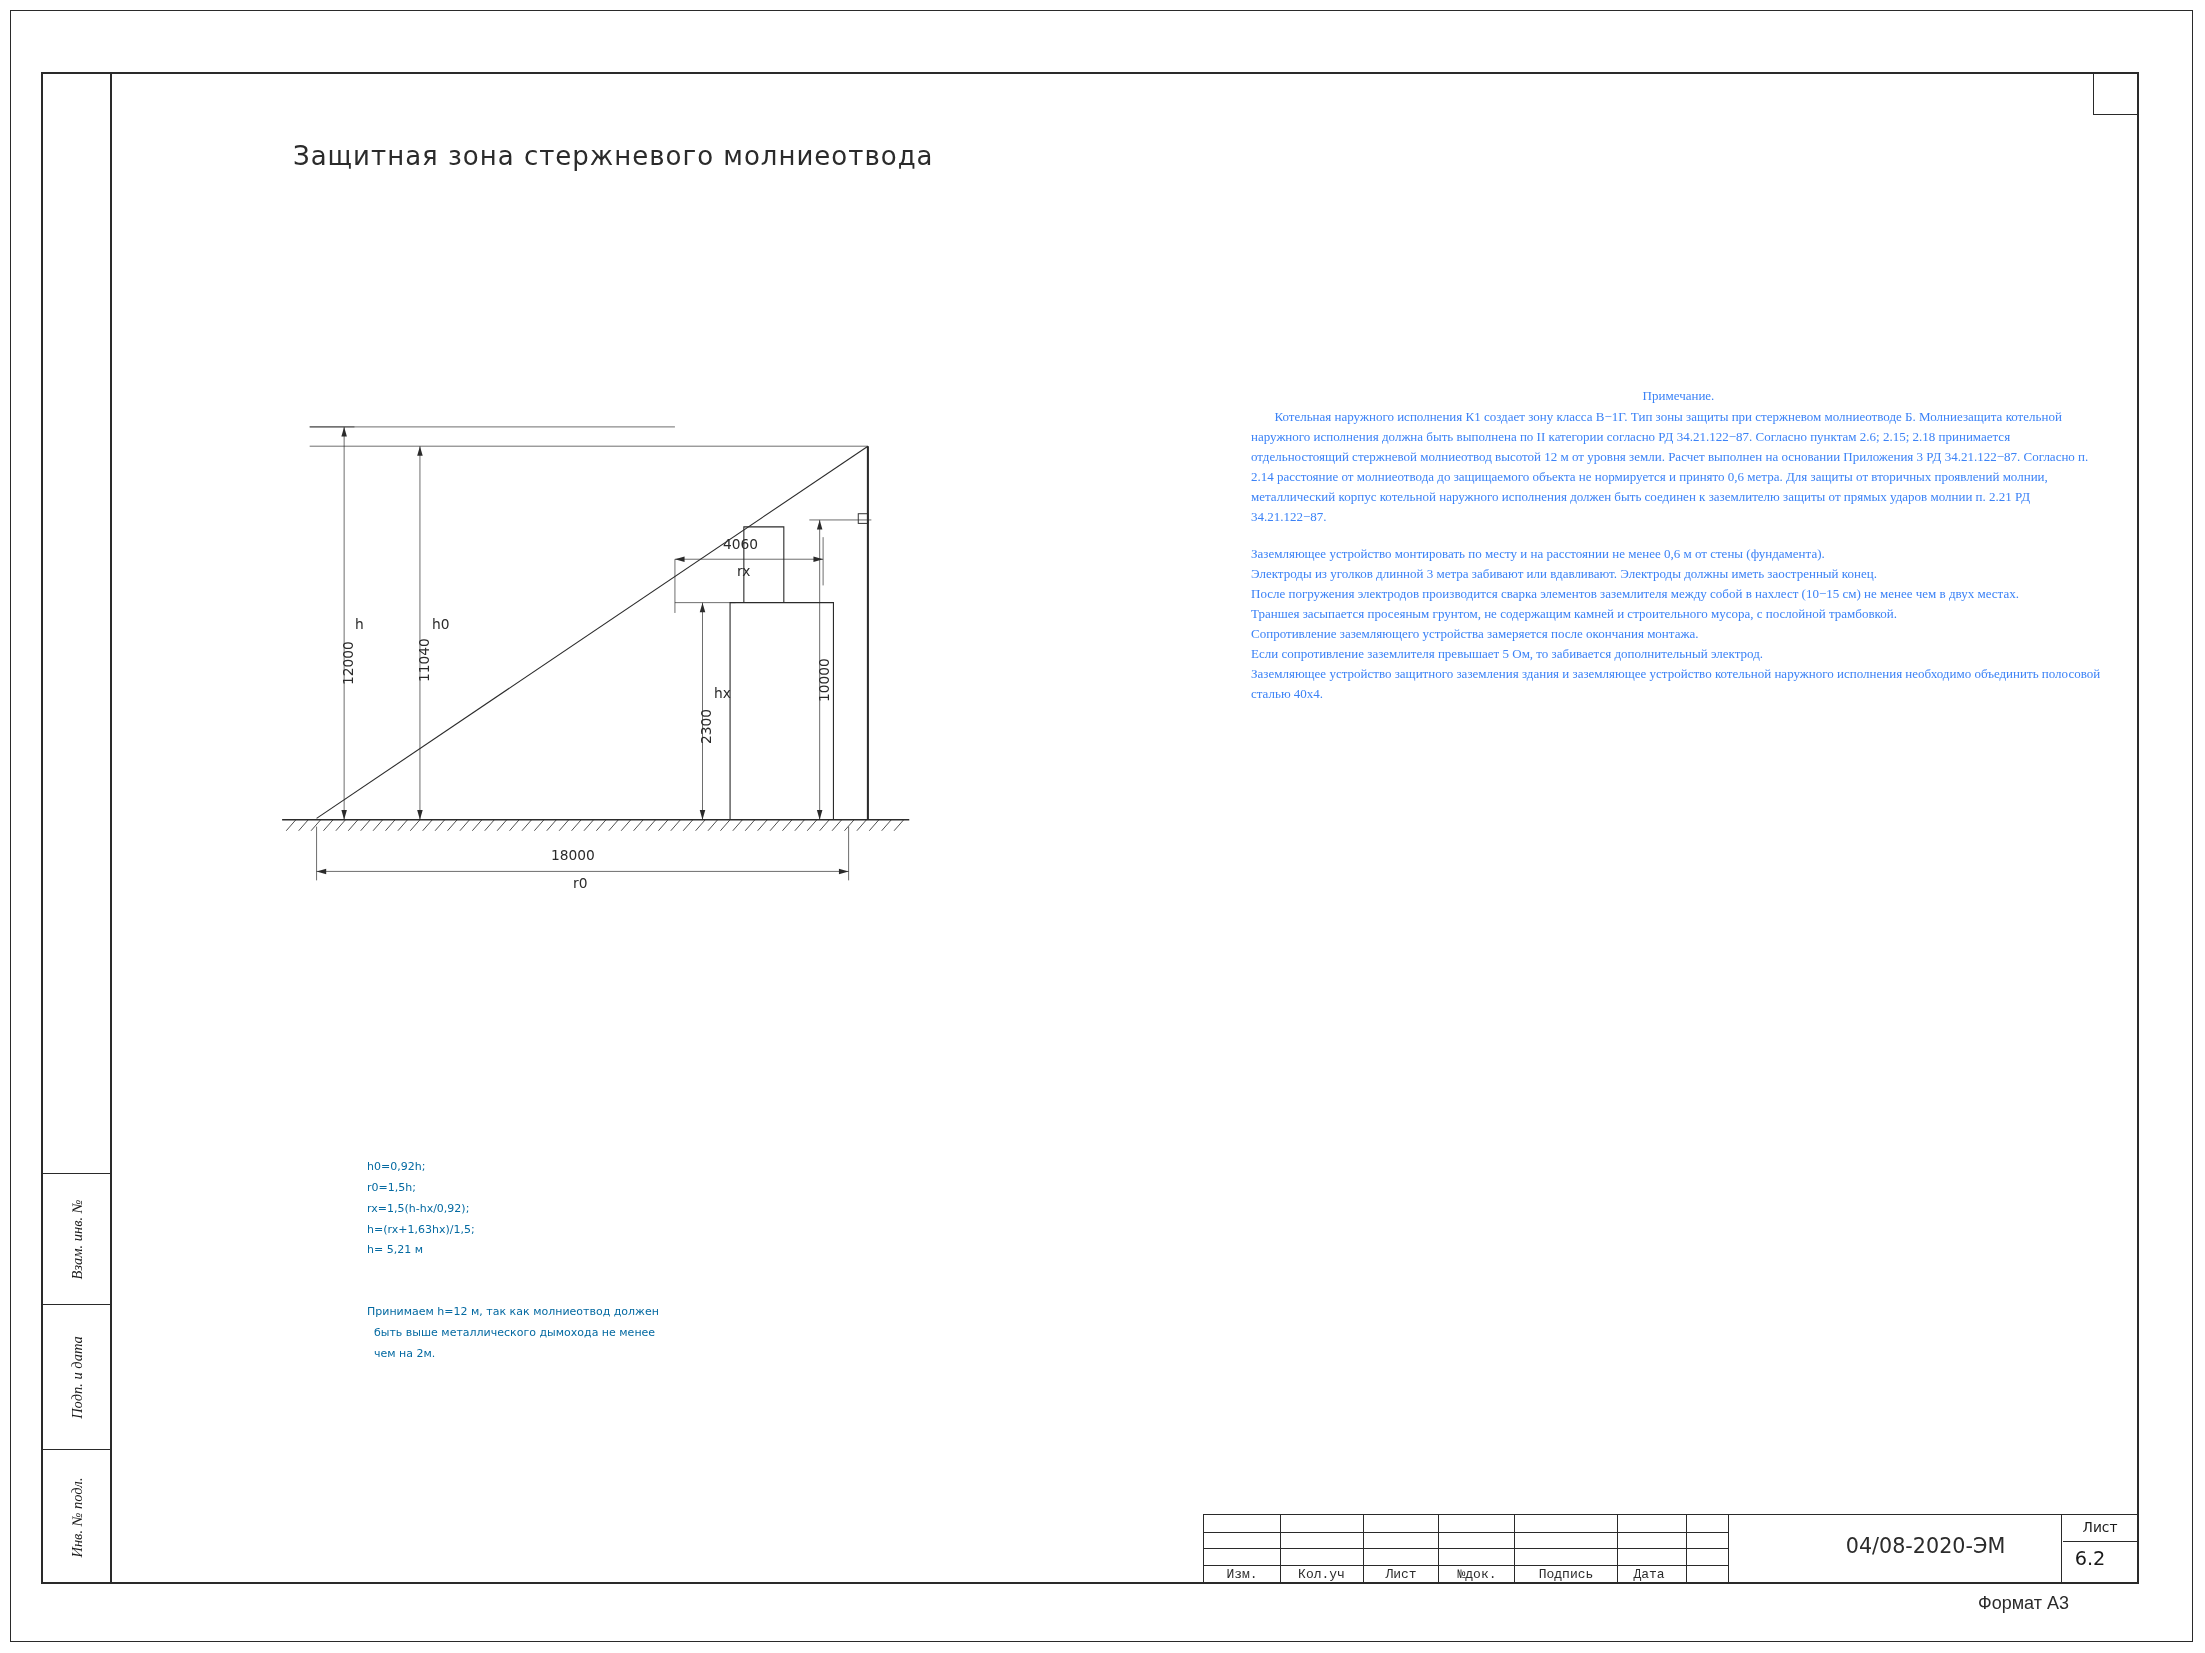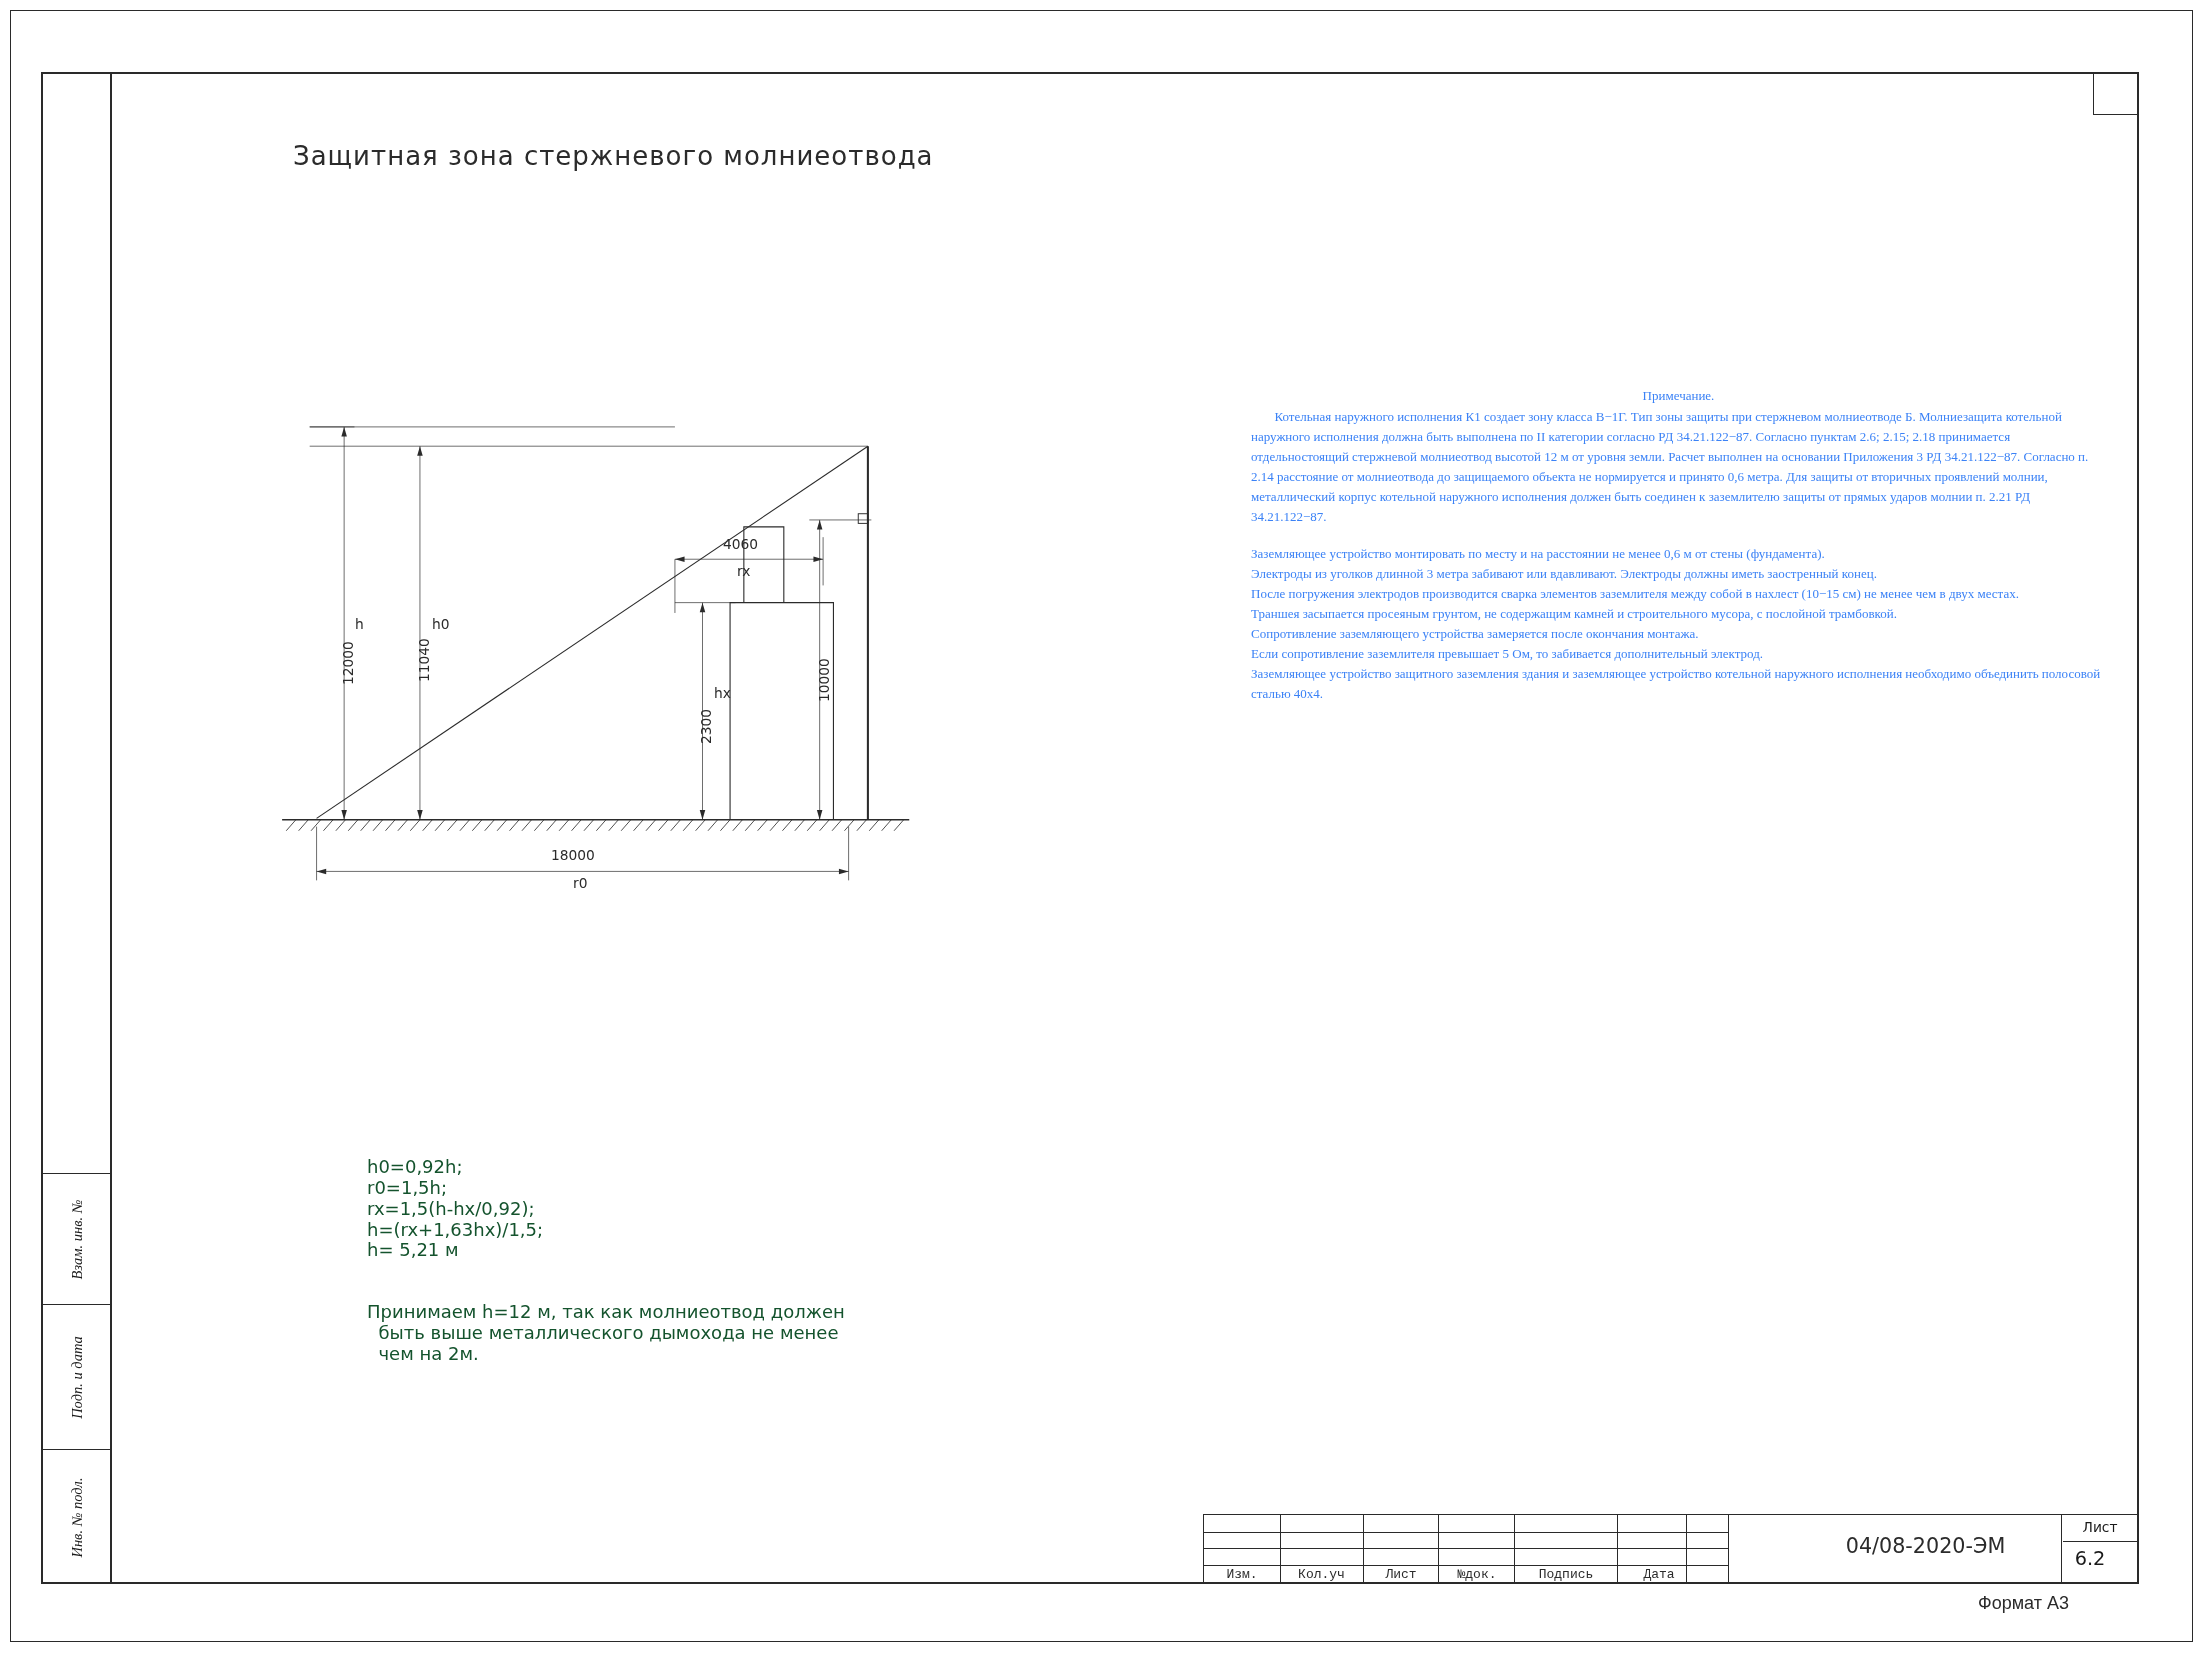--- a/index.html
+++ b/index.html
@@ -93,23 +93,23 @@
     color:#2b2b2b;
     white-space:nowrap;
   }
   .rot{transform:rotate(-90deg);transform-origin:0 0;}
 
   
   .formulas{
     position:absolute;
     left:367px;top:1116px;
     font-family:"DejaVu Sans", sans-serif;
-    font-size:18px;
+    font-size:11px;
     line-height:20.7px;
-    color:#14532d;
+    color:#0369a1;
     white-space:pre;
   }
 
   
   .notes{
     position:absolute;
     left:1251px;top:386px;
     width:855px;
     font-family:Liberation Serif, serif;
     font-size:13px;
@@ -361,21 +361,21 @@
     <div class="tb-v" style="left:413px;top:0;height:68px;"></div>
     <div class="tb-v" style="left:482px;top:0;height:68px;"></div>
     <div class="tb-v" style="left:524px;top:0;height:68px;"></div>
     <div class="tb-v" style="left:857px;top:0;height:68px;"></div>
 
     <div class="tb-cell" style="left:0;top:50px;width:76px;height:18px;">Изм.</div>
     <div class="tb-cell" style="left:77px;top:50px;width:81px;height:18px;">Кол.уч</div>
     <div class="tb-cell" style="left:160px;top:50px;width:74px;height:18px;">Лист</div>
     <div class="tb-cell" style="left:236px;top:50px;width:74px;height:18px;">№док.</div>
     <div class="tb-cell" style="left:311px;top:50px;width:102px;height:18px;">Подпись</div>
-    <div class="tb-cell" style="left:425px;top:50px;width:60px;height:18px;">Дата</div>
+    <div class="tb-cell" style="left:415px;top:50px;width:60px;height:18px;">Дата</div>
 
     <div class="tb-code">04/08-2020-ЭМ</div>
     <div class="tb-list">Лист</div>
     <div class="tb-listno">6.2</div>
   </div>
 
   <div class="format-label">Формат А3</div>
 
 </div>
 

